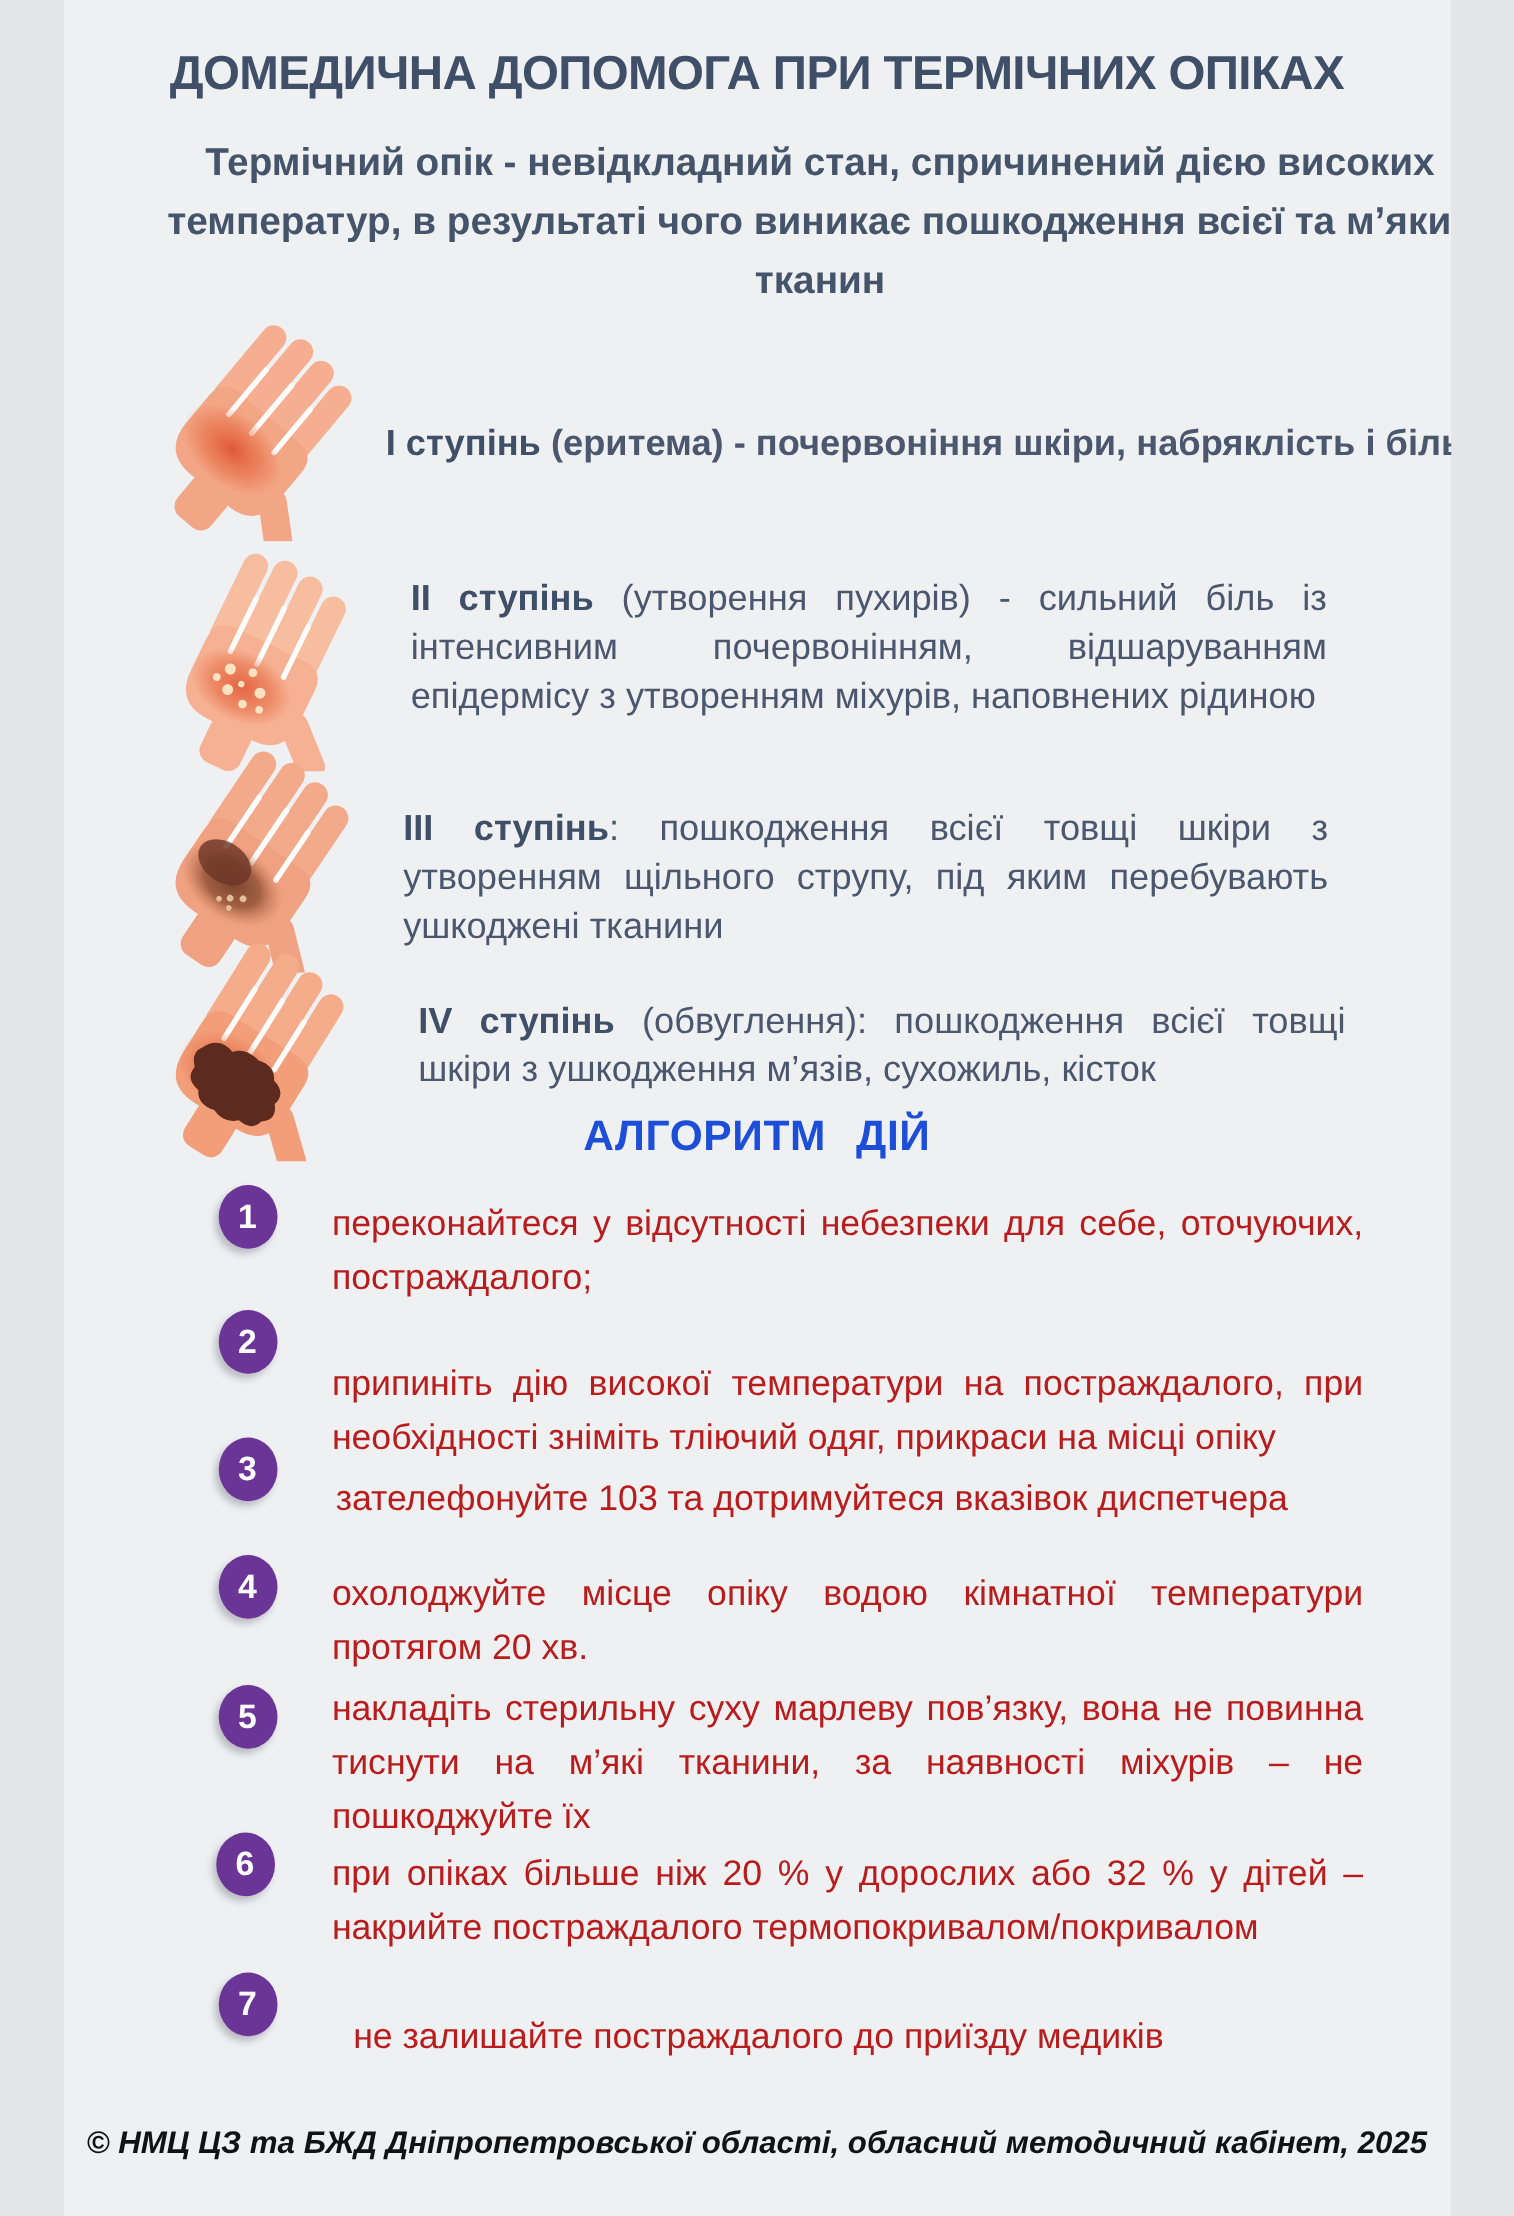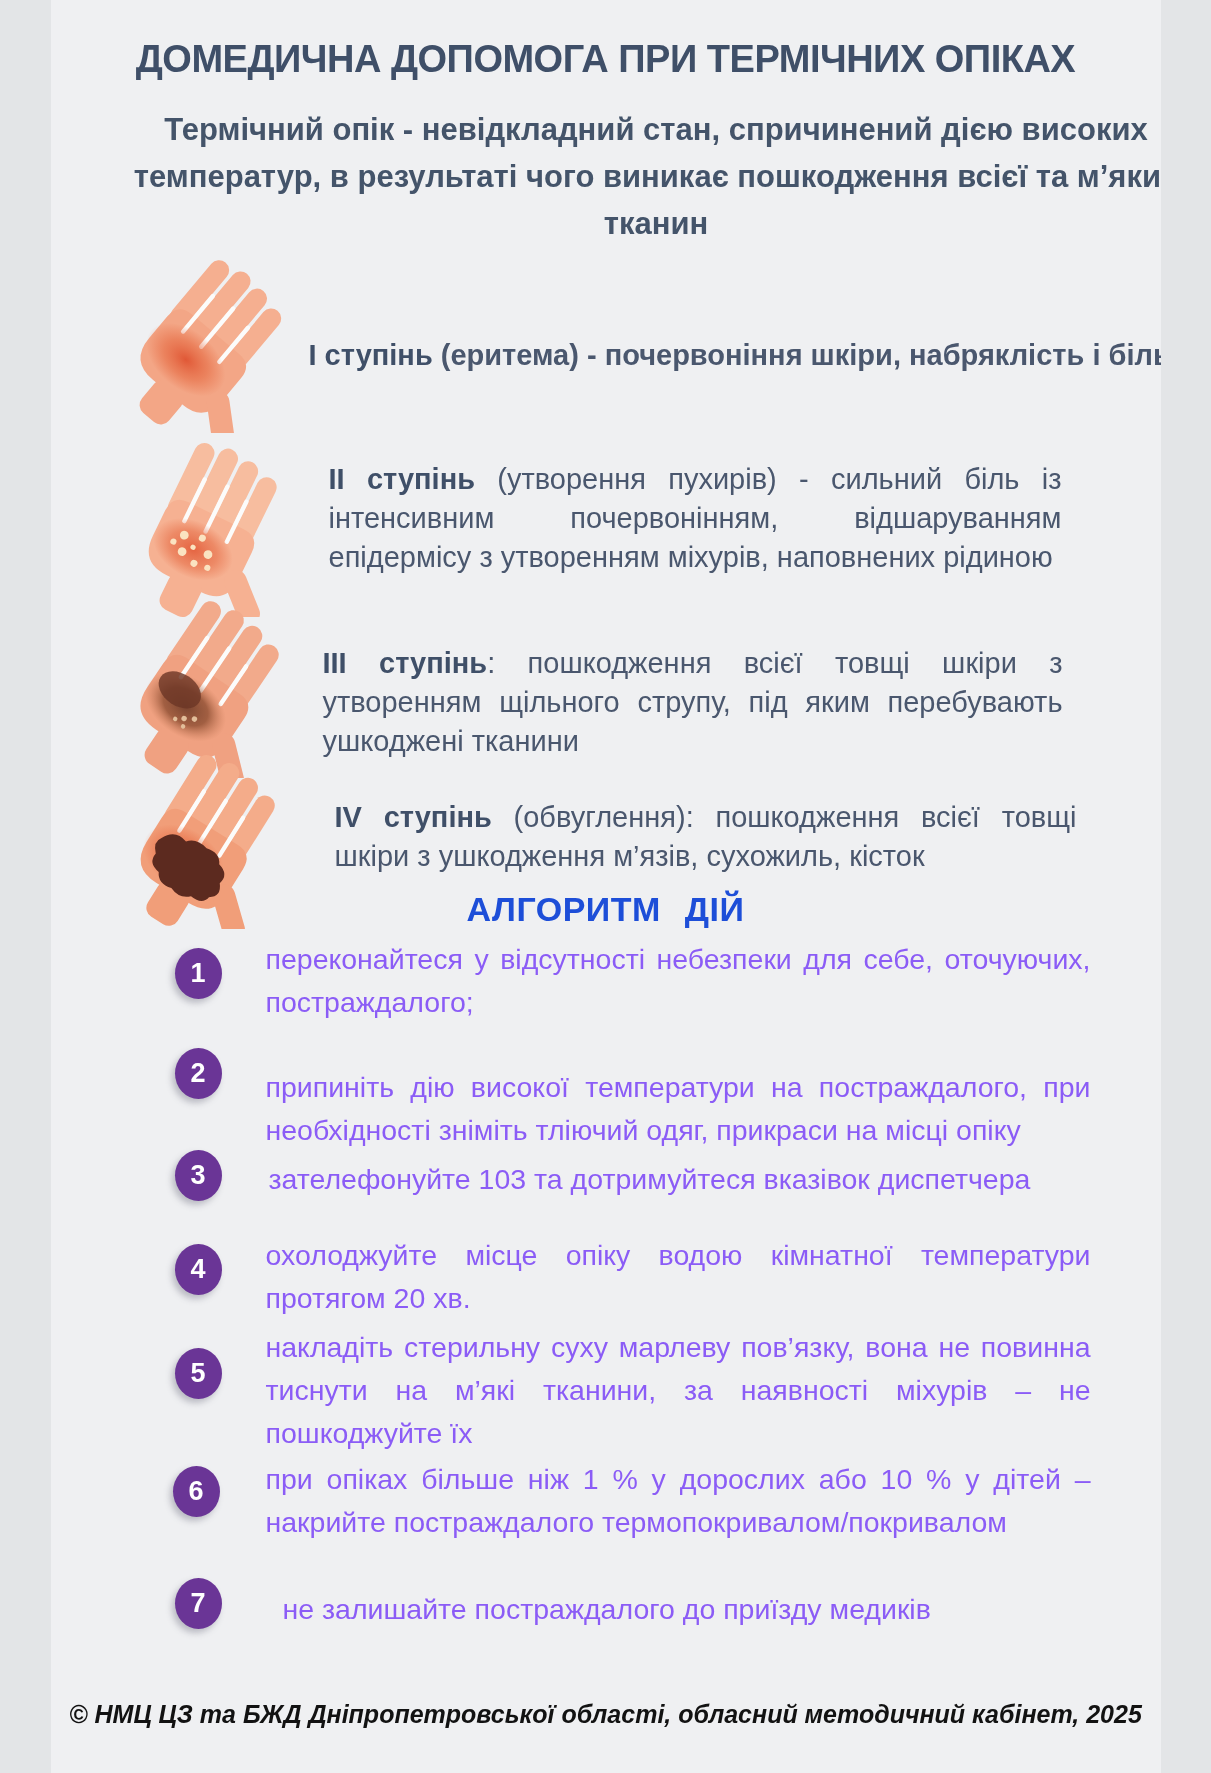--- a/index.html
+++ b/index.html
@@ -37,21 +37,21 @@
     color:#1d4ed8; word-spacing:14px; letter-spacing:0.5px;
   }
   .step-circle {
     position:absolute; width:47px; height:51px; border-radius:50%;
     background:#6A3596; color:#FFFFFF; font-size:27px; font-weight:700;
     display:flex; align-items:center; justify-content:center;
     box-shadow:-3px 4px 6px rgba(90,90,110,0.35);
   }
   .step-text {
     position:absolute; font-size:28.5px; line-height:43px;
-    text-align:justify; color:#8b5cf6;
+    text-align:justify; color:#b91c1c;margin-top:20px;
   }
   .step-text.single { text-align:left; white-space:nowrap; }
   .footer {
     position:absolute; top:1700px; left:0; width:100%;
     text-align:center; font-size:25px; font-weight:700; font-style:italic;
     color:#121212;
   }
 </style>
 </head>
 <body>
@@ -184,20 +184,20 @@
   <div class="step-circle" style="left:124px;top:1150px">3</div>
   <div class="step-text single" style="left:218px;top:1158px;width:825px">зателефонуйте 103 та дотримуйтеся вказівок диспетчера</div>
 
   <div class="step-circle" style="left:124px;top:1244px">4</div>
   <div class="step-text" style="left:215px;top:1234px;width:825px">охолоджуйте місце опіку водою кімнатної температури протягом 20 хв.</div>
 
   <div class="step-circle" style="left:124px;top:1348px">5</div>
   <div class="step-text" style="left:215px;top:1326px;width:825px">накладіть стерильну суху марлеву пов’язку, вона не повинна тиснути на м’які тканини, за наявності міхурів – не пошкоджуйте їх</div>
 
   <div class="step-circle" style="left:122px;top:1466px">6</div>
-  <div class="step-text" style="left:215px;top:1458px;width:825px">при опіках більше ніж 1 % у дорослих або 10 % у дітей – накрийте постраждалого термопокривалом/покривалом</div>
+  <div class="step-text" style="left:215px;top:1458px;width:825px">при опіках більше ніж 20 % у дорослих або 32 % у дітей – накрийте постраждалого термопокривалом/покривалом</div>
 
   <div class="step-circle" style="left:124px;top:1578px">7</div>
   <div class="step-text single" style="left:232px;top:1588px;width:825px">не залишайте постраждалого до приїзду медиків</div>
 
   <div class="footer">© НМЦ ЦЗ та БЖД Дніпропетровської області, обласний методичний кабінет, 2025</div>
 
 </div>
 
 </body></html>

